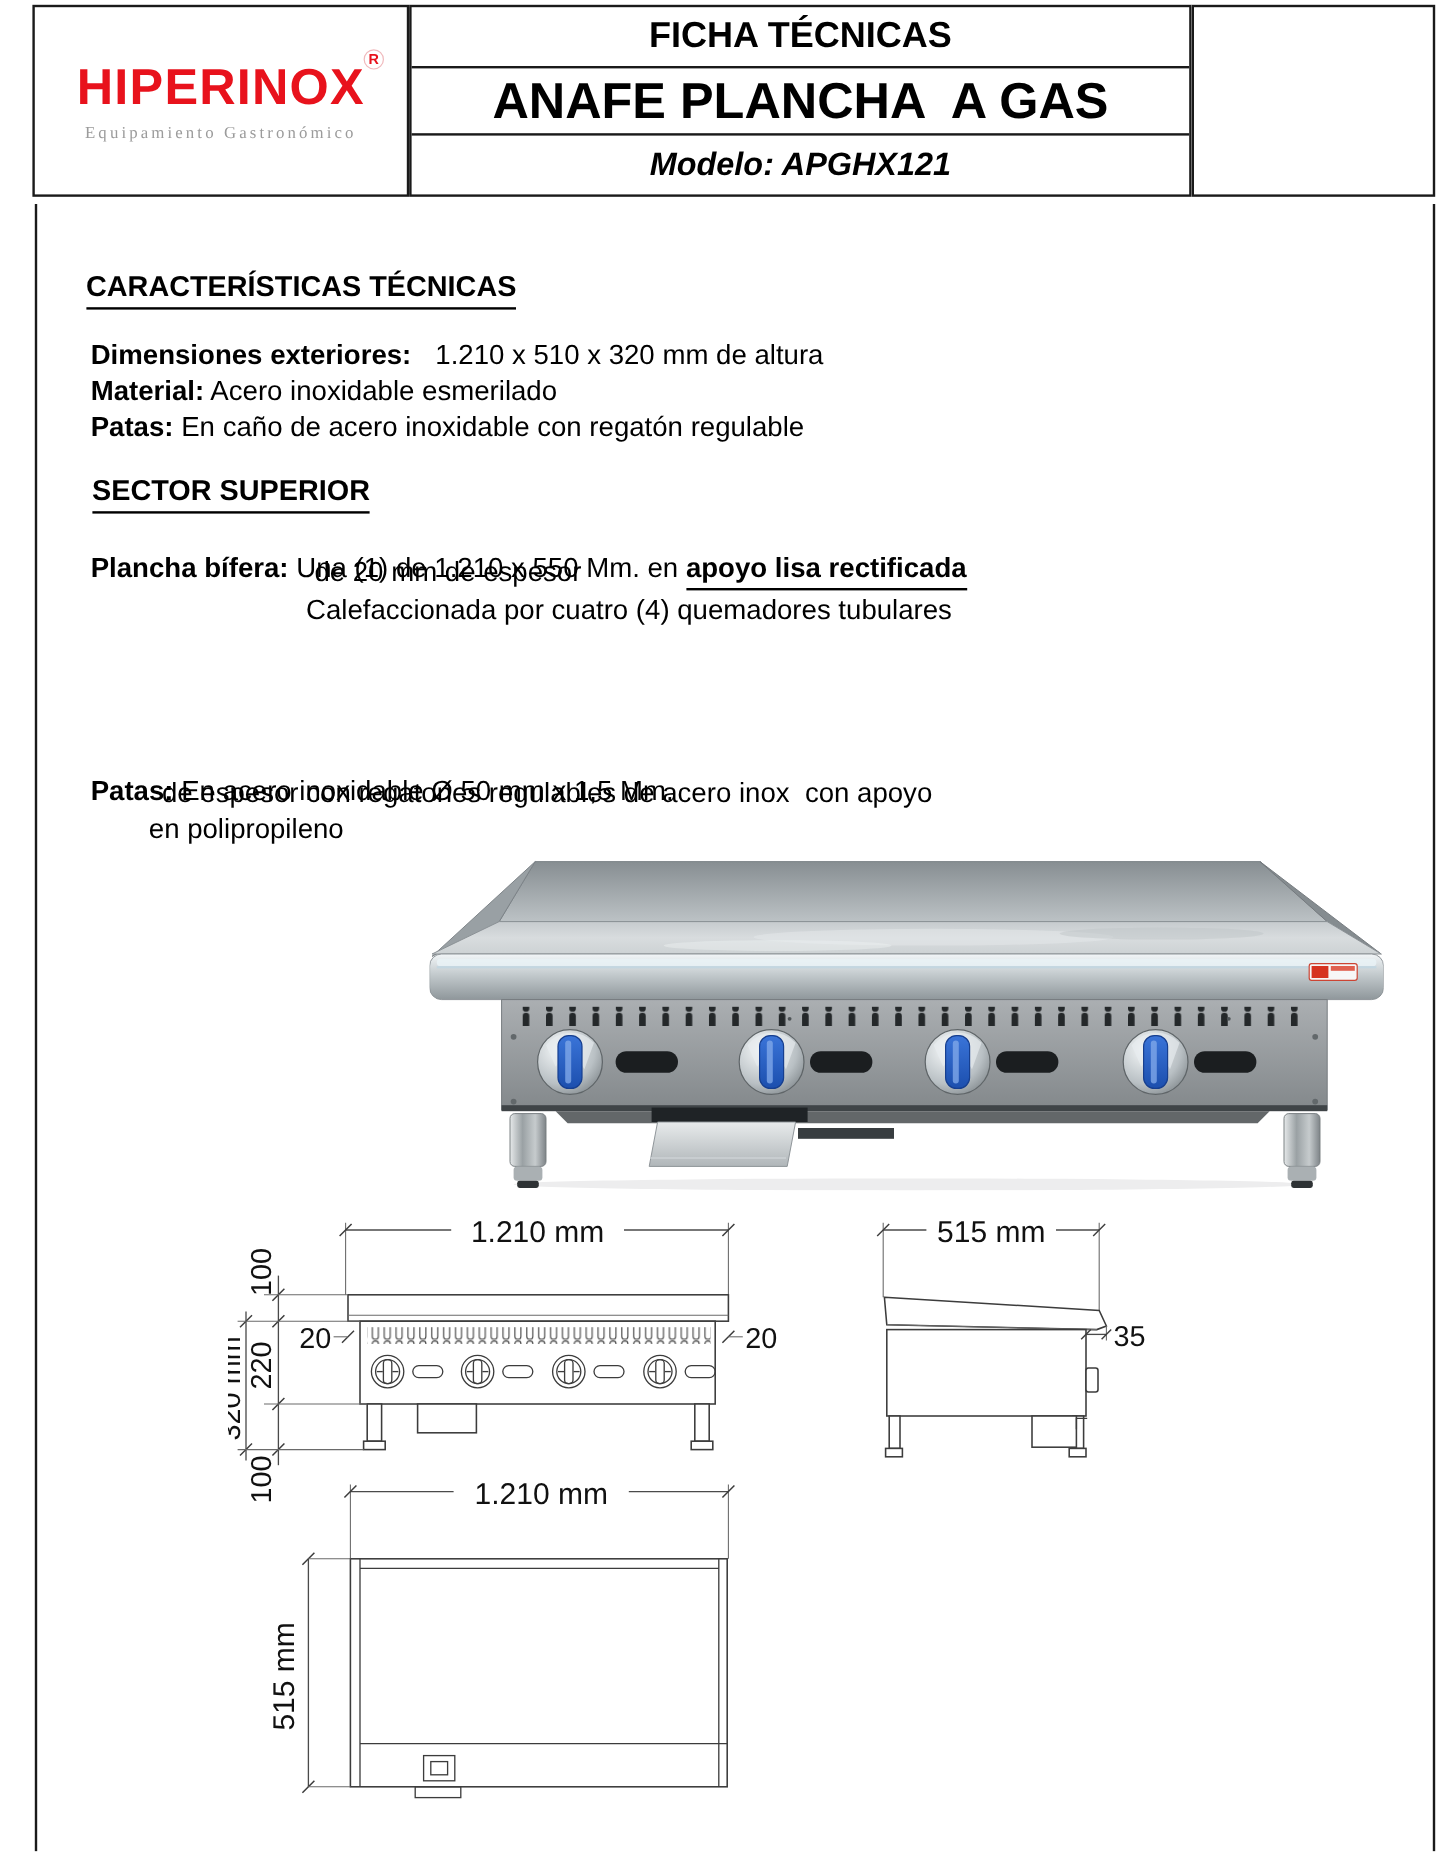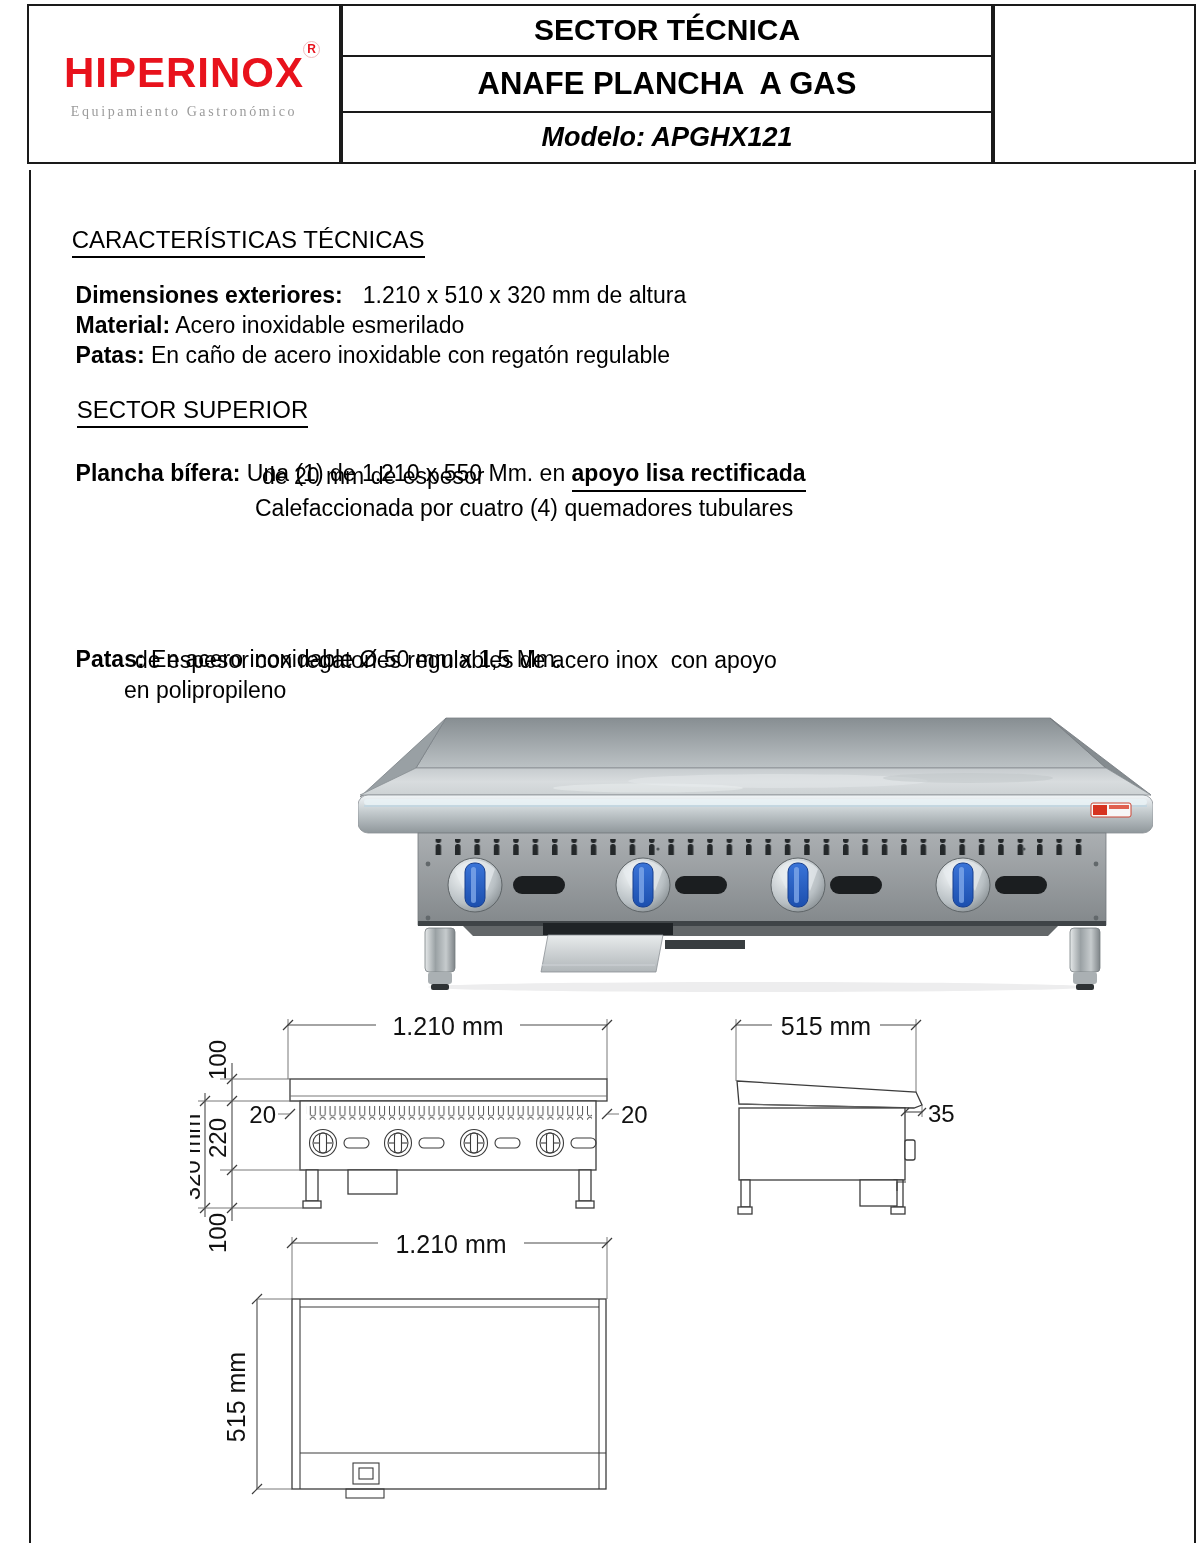--- a/index.html
+++ b/index.html
@@ -30,34 +30,34 @@
   }
   .title-box {
     position:absolute; left:341px; top:4px; width:652px; height:160px;
     border:2px solid #1a1a1a; display:flex; flex-direction:column;
   }
   .trow {
     display:flex; align-items:center; justify-content:center;
     font-weight:bold; white-space:pre; border-bottom:2px solid #1a1a1a;
   }
   .trow.r1 { flex:50 0 0; font-size:30px; }
-  .trow.r2 { flex:56 0 0; font-size:31px; }
+  .trow.r2 { flex:56 0 0; font-size:42px; }
   .trow.r3 { flex:50 0 0; font-size:27px; border-bottom:none;font-style:italic; }
   .corner-box {
     position:absolute; left:993px; top:4px; width:203px; height:160px;
     border:2px solid #1a1a1a; background:#fff;
   }
   
   .frame-left  { position:absolute; left:29px;  top:170px; width:2px; height:1373px; background:#1a1a1a; }
   .frame-right { position:absolute; left:1194px; top:170px; width:2px; height:1373px; background:#1a1a1a; }
   
   .tline { position:absolute; font-size:23px; line-height:29px; white-space:pre; }
   .b { font-weight:bold; }
   .u { display:inline-block; border-bottom:2px solid #000; padding-bottom:2px; }
-  .heading { font-size:24px; font-weight:normal; }
+  .heading { font-size:24px; font-weight:bold; }
   .gap { display:inline-block; width:20px; }
   
   svg { position:absolute; }
   svg text { font-family:"Liberation Sans", sans-serif; fill:#111; }
   .dimtxt { font-size:25px; }
   .dimtxt-s { font-size:24px; }
   .dline { stroke:#4a4a4a; stroke-width:1.1; fill:none; }
   .dthin { stroke:#6a6a6a; stroke-width:0.9; fill:none; }
   .dshape { stroke:#3c3c3c; stroke-width:1.3; fill:#ffffff; }
   .dshape2 { stroke:#3c3c3c; stroke-width:1.1; fill:none; }
@@ -70,21 +70,21 @@
 
   <div class="logo-box">
     <div class="brand-row">
       <span class="brand">HIPERINOX</span>
       <span class="rmark">R</span>
     </div>
     <div class="tagline">Equipamiento Gastronómico</div>
   </div>
 
   <div class="title-box">
-    <div class="trow r1">SECTOR TÉCNICA</div>
+    <div class="trow r1">FICHA TÉCNICAS</div>
     <div class="trow r2">ANAFE PLANCHA  A GAS</div>
     <div class="trow r3">Modelo: APGHX121</div>
   </div>
 
   <div class="corner-box"></div>
 
   <div class="frame-left"></div>
   <div class="frame-right"></div>
 
   <div class="tline heading" style="left:45px; top:196px;">

